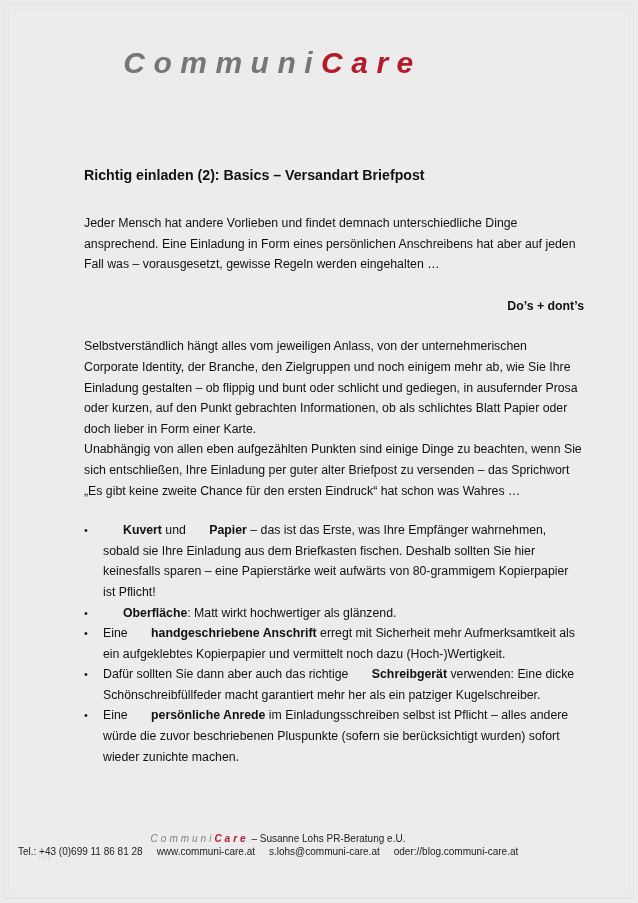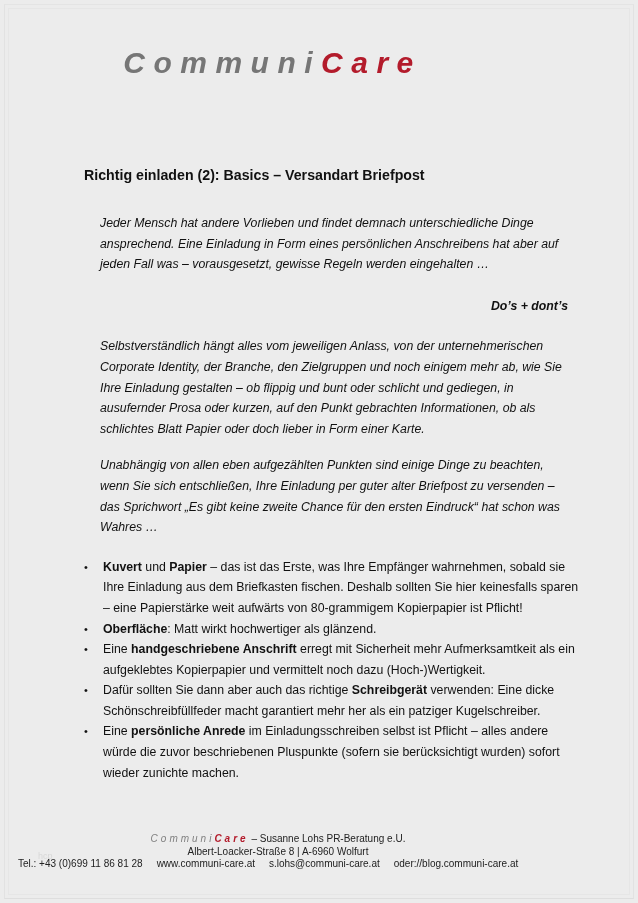--- a/index.html
+++ b/index.html
@@ -53,22 +53,21 @@
       font-size: 12.3px;
       line-height: 20.6px;
     }
     .title {
       font-weight: bold;
       font-size: 14.2px;
       margin: 0 0 28px 0;
       line-height: 20px;
     }
     p {
-      margin: 16px;
-      font-style: italic;
+      margin: 0;
     }
     .intro { margin-bottom: 21px; }
     .subhead {
       font-weight: bold;
       margin-bottom: 20px;
       text-align: right;
     }
     .body-text { margin-bottom: 19px; }
     ul {
       list-style: none;
@@ -78,21 +77,21 @@
     li {
       position: relative;
       padding-left: 19px;
     }
     li .bullet {
       position: absolute;
       left: 0;
       top: 0;
       font-size: 11px;
     }
-    b { font-weight: bold; }
+    b { font-weight: bold; margin-left: 20px; }
 
     .footer {
       position: absolute;
       top: 833px;
       left: 0;
       width: 556px;
       font-size: 10px;
       line-height: 12.6px;
       color: #222;
       text-align: center;
@@ -159,20 +158,19 @@
     </li>
   </ul>
 </div>
 
 <div class="watermark">hcp</div>
 
 <div class="footer">
   <div>
     <span class="brand"><span class="grey">Communi</span><span class="red">Care</span></span><span> –  Susanne Lohs PR-Beratung e.U.</span>
   </div>
-  <div>Albert-Loacker-Straße 8 | A-6960 Wolfurt</div>
   <div class="contact-row">
     <span>Tel.: +43 (0)699 11 86 81 28</span>
     <span>www.communi-care.at</span>
     <span>s.lohs@communi-care.at</span>
     <span>oder://blog.communi-care.at</span>
   </div>
 </div>
 
 </body></html>

